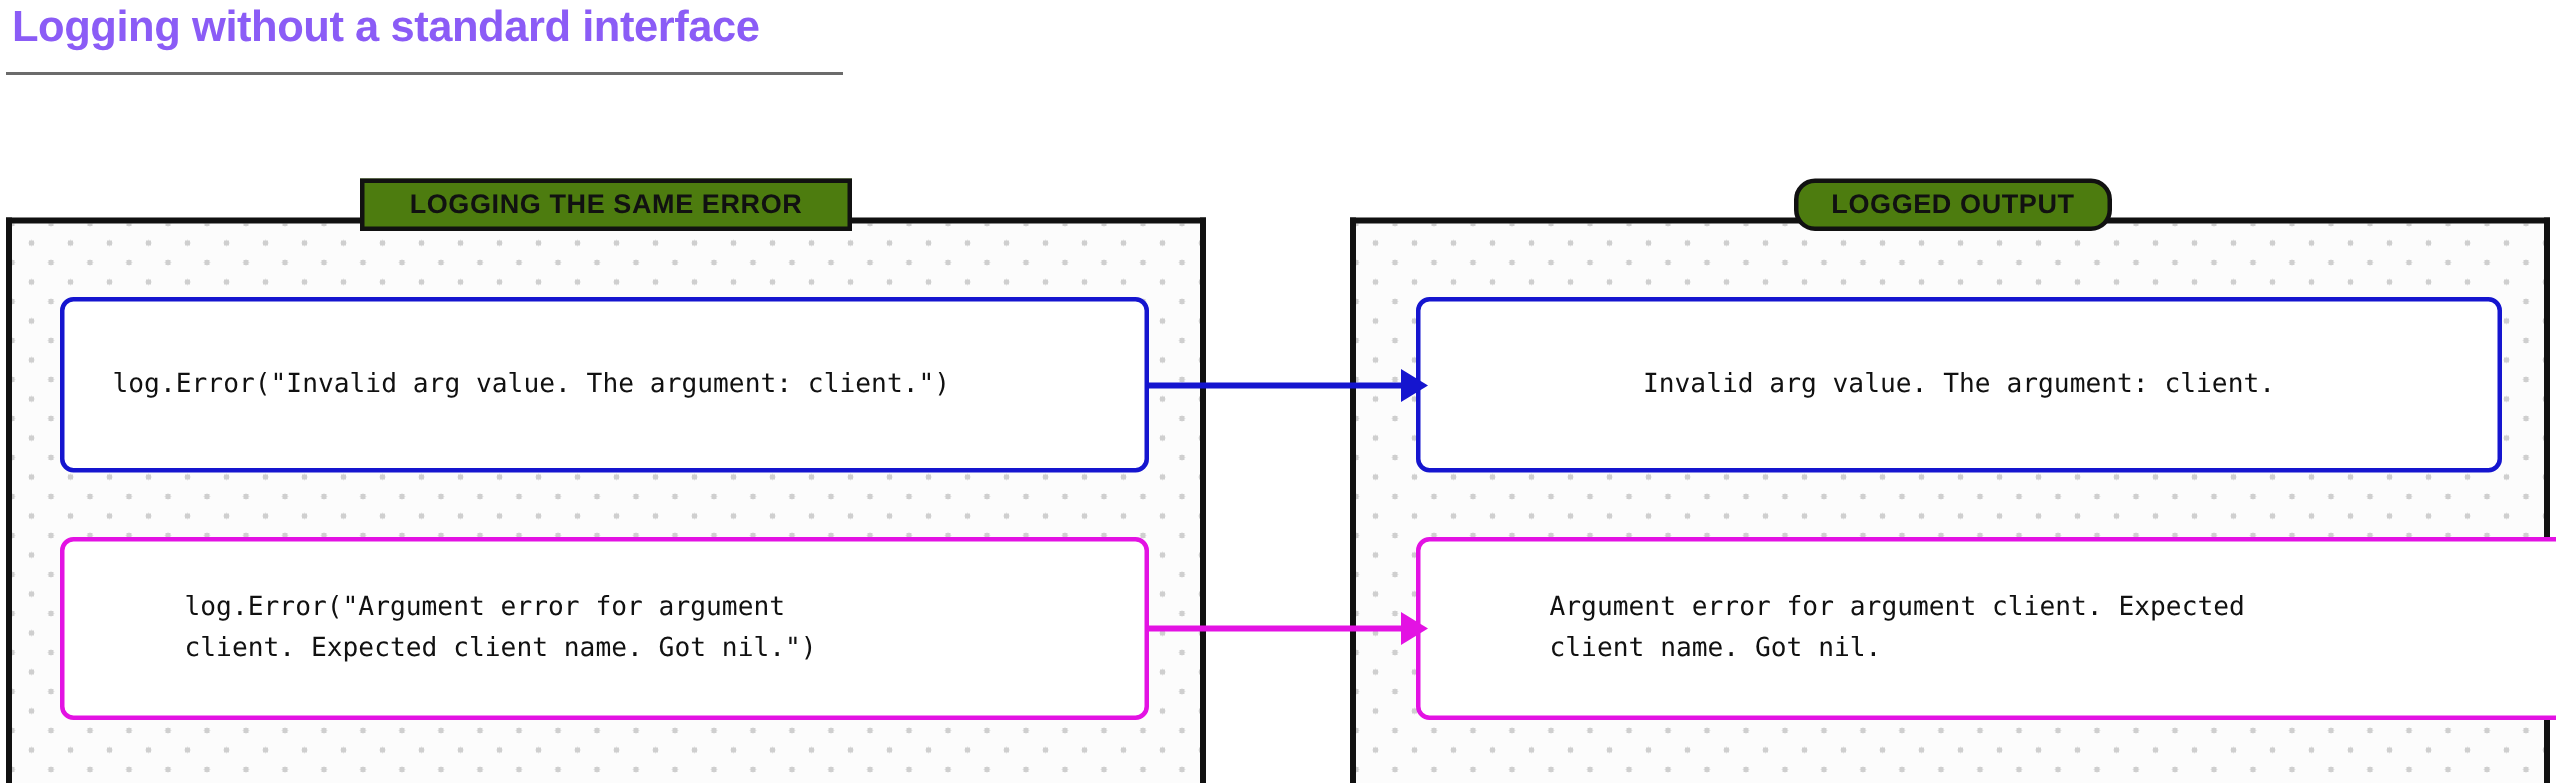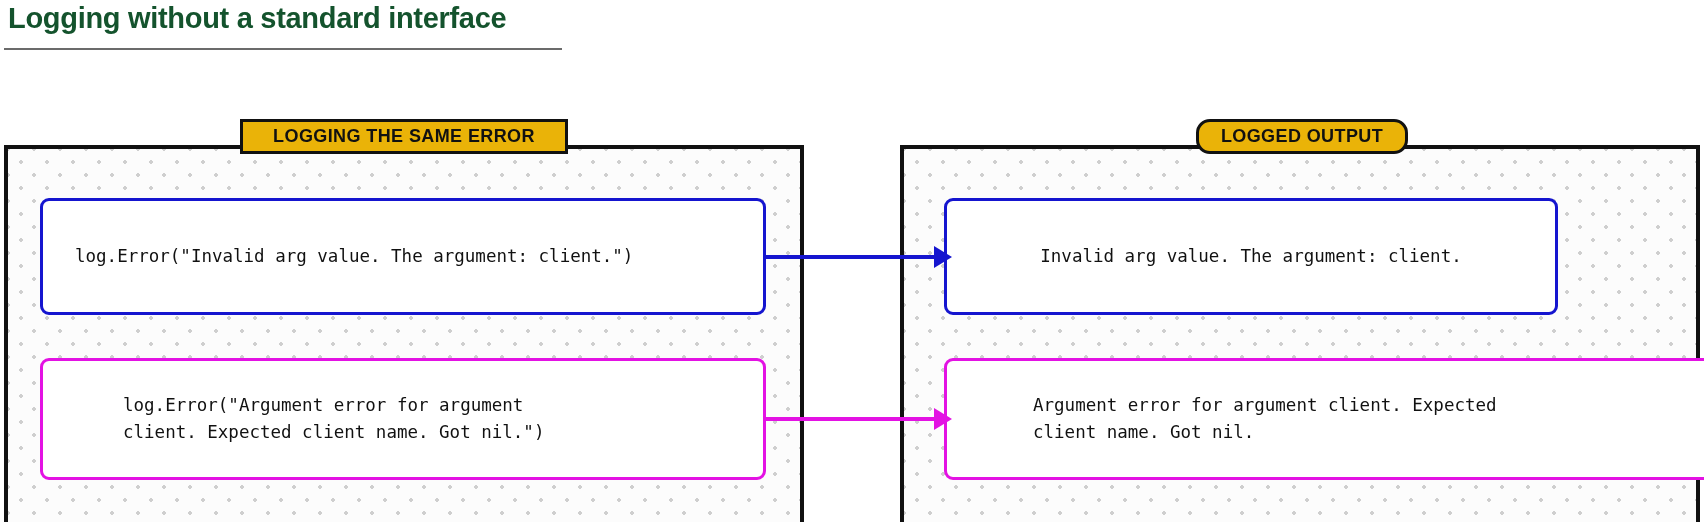--- a/index.html
+++ b/index.html
@@ -17,21 +17,21 @@
   }
 
   
   #page-title {
     position: absolute;
     left: 8px;
     top: 2px;
     font-size: 29px;
     font-weight: bold;
     letter-spacing: -0.3px;
-    color: #14532d;
+    color: #8b5cf6;
     white-space: nowrap;
   }
   #title-rule {
     position: absolute;
     left: 4px;
     top: 48px;
     width: 558px;
     height: 2px;
     background: #6b6b6b;
   }
@@ -52,21 +52,21 @@
   }
   #panel-left  { left: 4px;   width: 800px; }
   #panel-right { left: 900px; width: 800px; }
 
   
   .panel-chip {
     position: absolute;
     top: 119px;
     height: 35px;
     border: 3px solid #111111;
-    background: #eab308;
+    background: #4d7c0f;
     display: flex;
     align-items: center;
     justify-content: center;
     font-size: 18px;
     font-weight: bold;
     letter-spacing: 0.4px;
     color: #111111;
     z-index: 3;
     white-space: nowrap;
     padding: 0 14px;
@@ -93,21 +93,21 @@
 
   #code-blue {
     left: 40px; top: 198px; width: 726px; height: 117px;
     padding-left: 32px;
   }
   #code-magenta {
     left: 40px; top: 358px; width: 726px; height: 122px;
     padding-left: 80px;
   }
   #out-blue {
-    left: 944px; top: 198px; width: 614px; height: 117px;
+    left: 944px; top: 198px; width: 724px; height: 117px;
     justify-content: center;
     text-align: center;
   }
   #out-magenta {
     left: 944px; top: 358px; width: 776px; height: 122px;
     padding-left: 86px;
   }
 
   
   .arrow {

